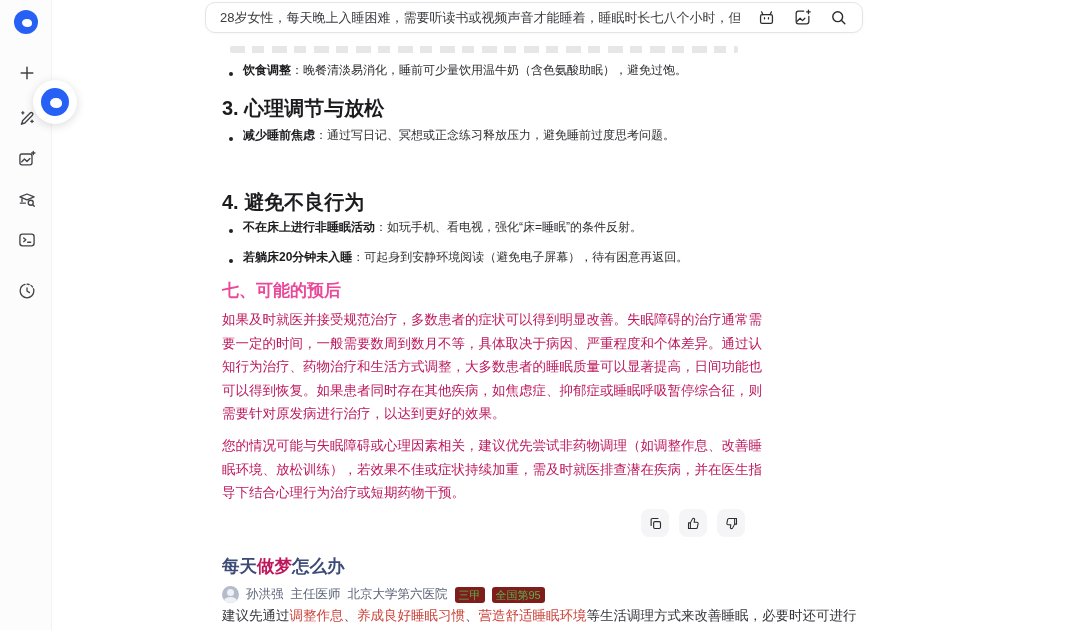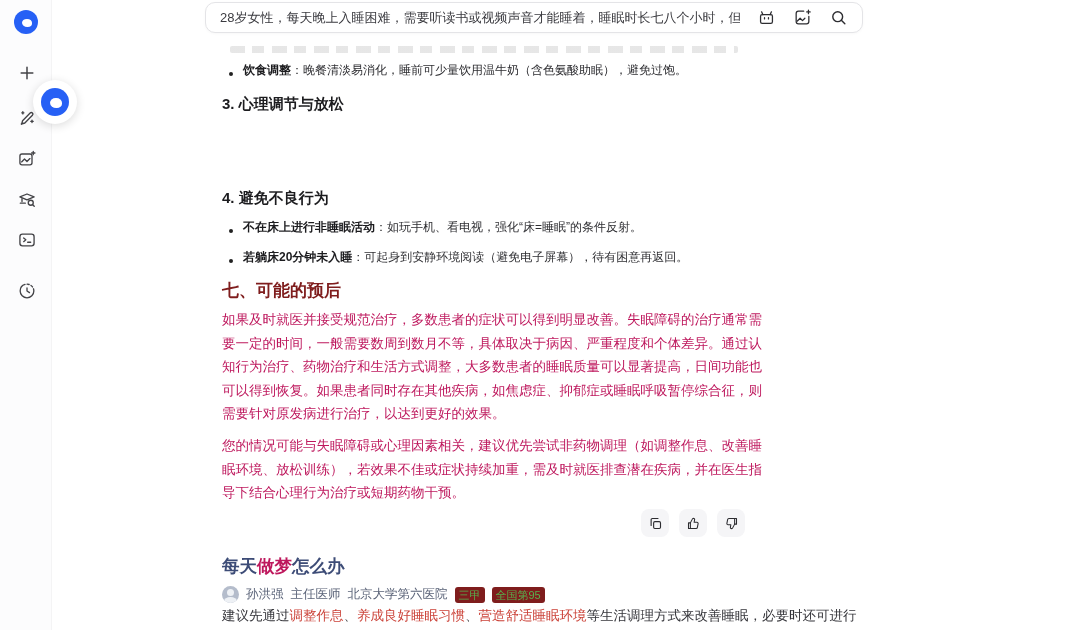--- a/index.html
+++ b/index.html
@@ -63,22 +63,22 @@
   }
 
   
   .content { position:absolute; left:222px; top:0; width:540px; height:630px; z-index:1; }
   .bullet {
     position:absolute; display:flex; align-items:center;
     font-size:12px; line-height:17px; white-space:nowrap; color:#2e2e32;
   }
   .dot { width:4px; height:4px; border-radius:50%; background:#222; margin:6px 10px 0 7px; flex:none; }
   .b-label { font-weight:bold; color:#1c1c1f; }
-  .h-num  { position:absolute; font-weight:bold; font-size:15px; color:#1c1c1f; white-space:nowrap; }
-  .h-big  { position:absolute; font-weight:bold; font-size:17px; color:#7f1d1d; white-space:nowrap; }
+  .h-num  { position:absolute; font-weight:bold; font-size:20px; color:#1c1c1f; white-space:nowrap; }
+  .h-big  { position:absolute; font-weight:bold; font-size:17px; color:#ec4899; white-space:nowrap; }
   .para   { position:absolute; width:540px; font-size:13.5px; line-height:23.5px; text-align:justify; color:#be185d; }
 
   
   .actions { position:absolute; top:509px; right:17px; display:flex; gap:10px; }
   .action-btn {
     width:28px; height:28px; border-radius:8px; background:#f5f5f7;
     display:flex; align-items:center; justify-content:center; color:#2c2c30; cursor:pointer;
   }
   .action-btn svg { width:15px; height:15px; }
 
@@ -189,20 +189,24 @@
 
 <div class="content">
 
   <div class="bullet" style="top:62px;">
     <span class="dot"></span>
     <span><b class="b-label">饮食调整</b><span>：晚餐清淡易消化，睡前可少量饮用温牛奶（含色氨酸助眠），避免过饱。</span></span>
   </div>
 
   <div class="h-num" style="top:95px;">3. 心理调节与放松</div>
 
+  <div class="bullet" style="top:127px;">
+    <span class="dot"></span>
+    <span><b class="b-label">减少睡前焦虑</b><span>：通过写日记、冥想或正念练习释放压力，避免睡前过度思考问题。</span></span>
+  </div>
 
 
   <div class="h-num" style="top:189px;">4. 避免不良行为</div>
 
   <div class="bullet" style="top:219px;">
     <span class="dot"></span>
     <span><b class="b-label">不在床上进行非睡眠活动</b><span>：如玩手机、看电视，强化“床=睡眠”的条件反射。</span></span>
   </div>
 
   <div class="bullet" style="top:249px;">

